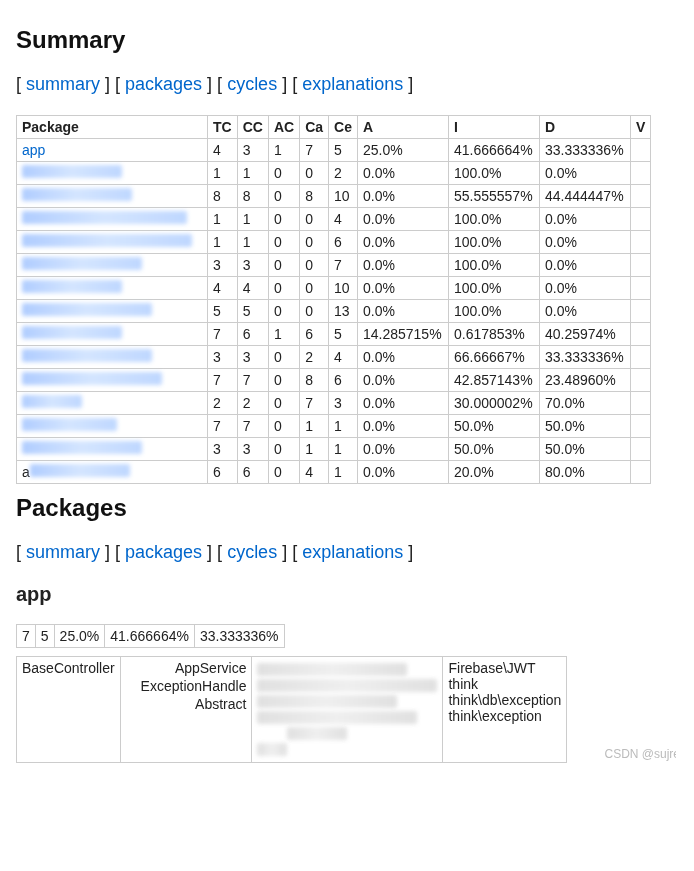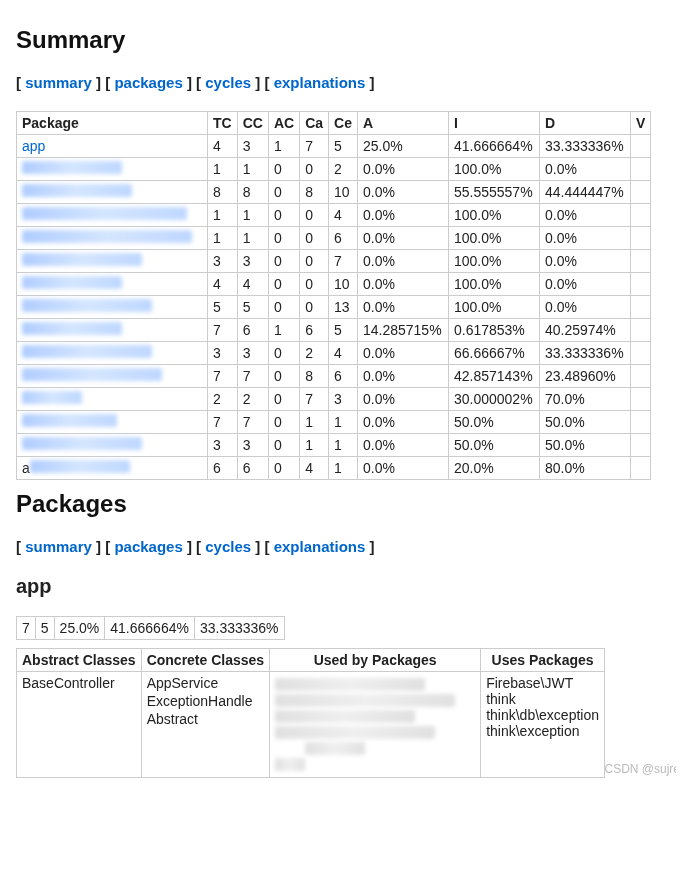--- a/index.html
+++ b/index.html
@@ -16,23 +16,22 @@
     margin: 10px 0 20px 0;
     color: #111;
   }
   h3 {
     font-size: 20px;
     font-weight: 700;
     margin: 6px 0 18px 0;
   }
   .nav {
     margin: 10px 0 20px 0;
-    font-size: 15px;
+    font-size: 18px;
     color: #222;
-    font-weight: bold;
   }
   .nav a {
     color: #0066cc;
     text-decoration: none;
   }
   table {
     border-collapse: collapse;
     border: 1px solid #bbb;
     font-size: 14px;
     margin-bottom: 8px;
@@ -62,21 +61,21 @@
     border-radius: 2px;
     filter: blur(2px);
     opacity:.9;
     margin:3px 0;
   }
   .link { color:#0066cc; }
   .watermark {
     position:absolute; right:-10px; bottom:10px;
     color:#bbb; font-size:12px;
   }
-  .concrete p { margin:0 0 2px 0; }
+  .concrete p { margin:0 0 2px 15px;text-align:right; }
   .app-table th { text-align:center; }
   .app-table td { vertical-align:top; }
 </style>
 </head>
 <body>
 
 <h2>Summary</h2>
 
 <div class="nav">
   [ <a href="#">summary</a> ]
@@ -302,26 +301,20 @@
     <td>5</td>
     <td>25.0%</td>
     <td>41.666664%</td>
     <td>33.333336%</td>
   </tr>
 </tbody>
   </table>
 
 <table class="app-table">
   <tbody>
-      <tr>
-    <th>Abstract Classes</th>
-    <th>Concrete Classes</th>
-    <th style="width:200px">Used by Packages</th>
-    <th>Uses Packages</th>
-  </tr>
   <tr>
     <td id="abstract-cell">
           <div>BaseController</div>
         </td>
     <td class="concrete" id="concrete-cell">
           <p>AppService</p>
           <p>ExceptionHandle</p>
           <p>Abstract</p>
         </td>
     <td>

